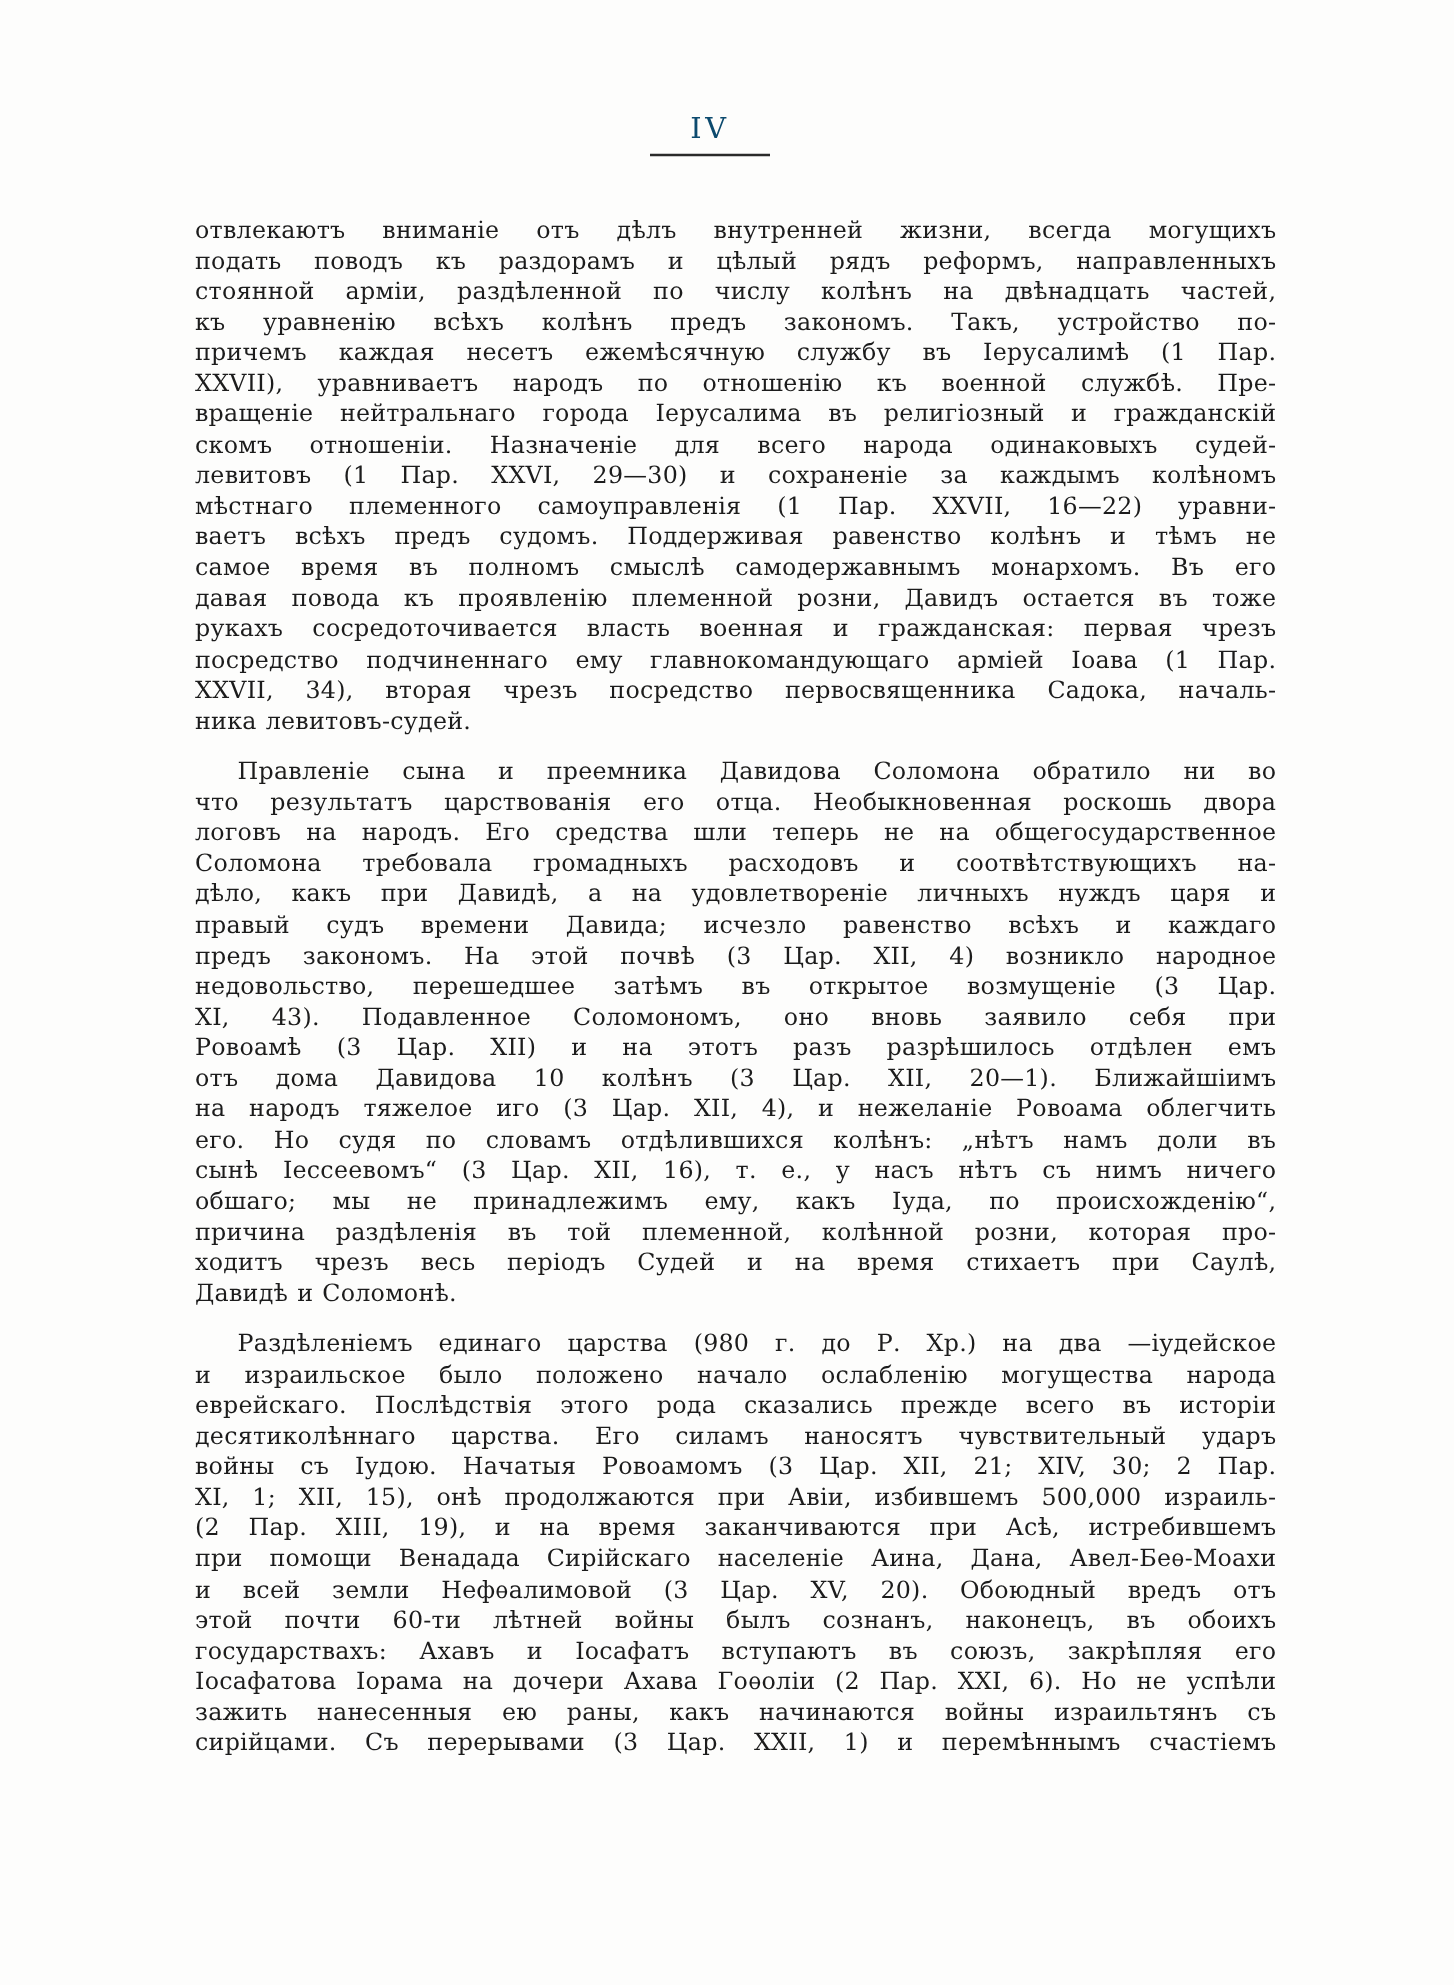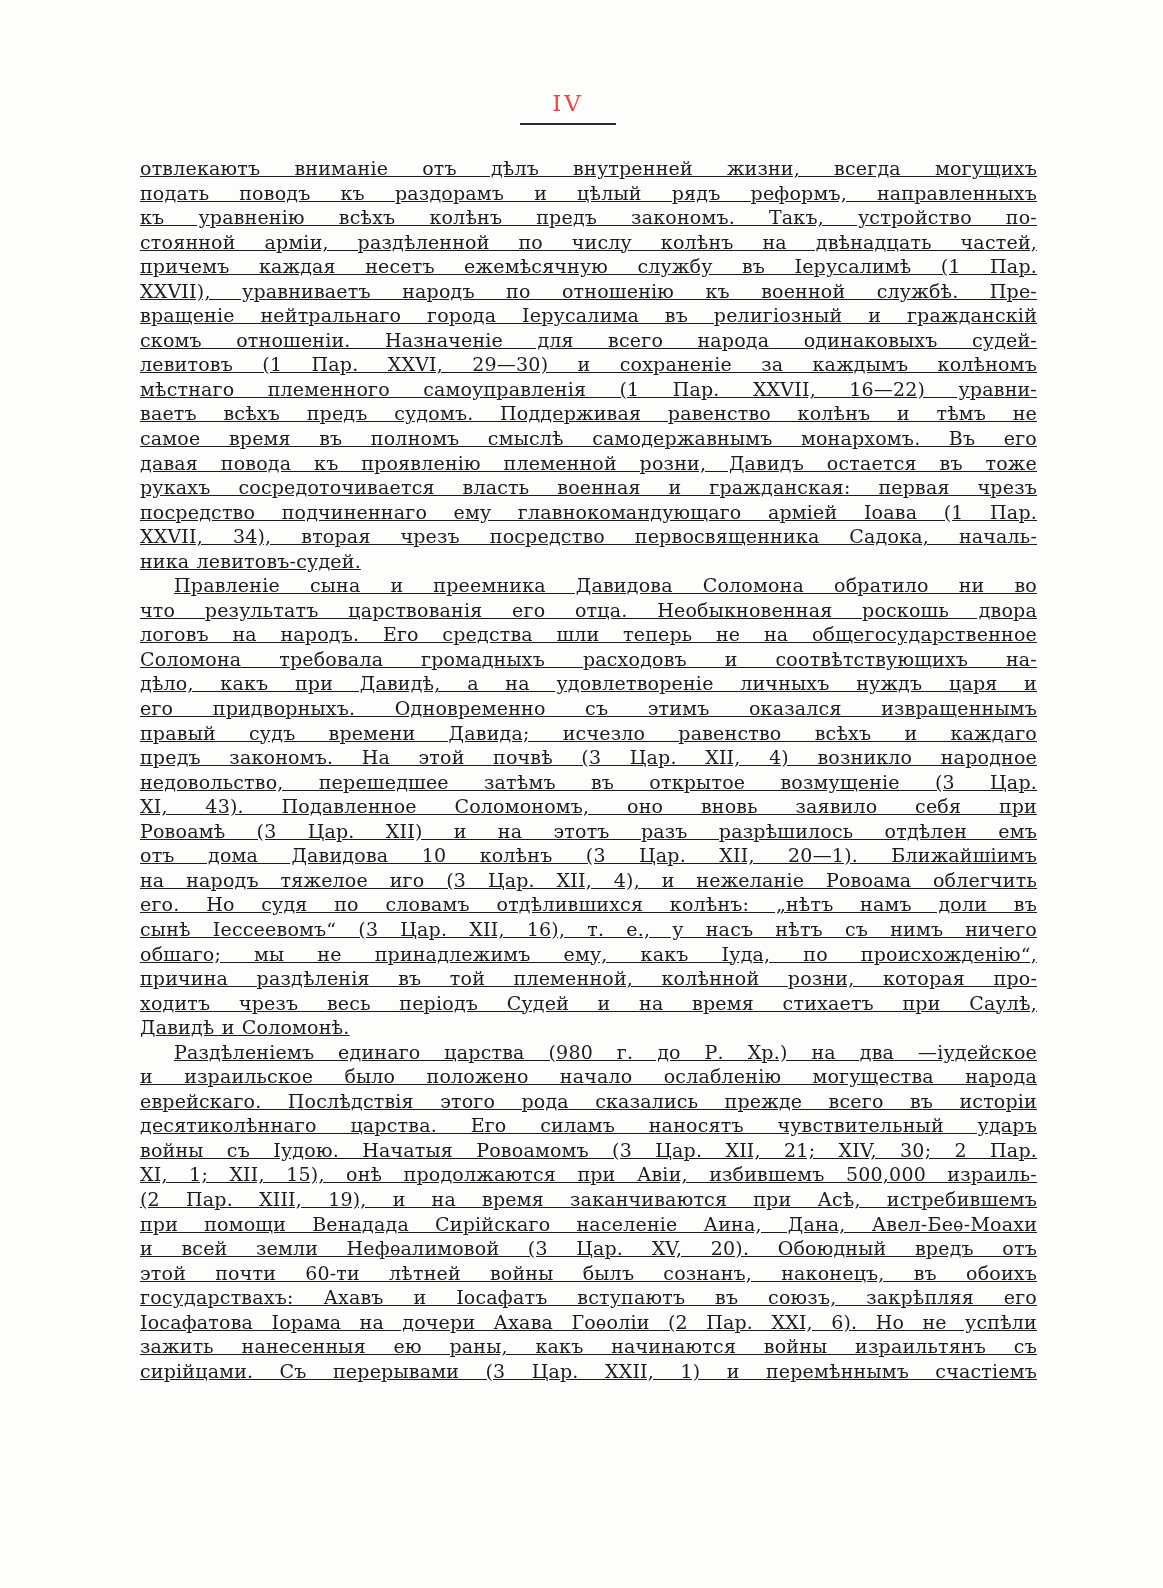--- a/index.html
+++ b/index.html
@@ -25,31 +25,30 @@
     top: 90px;
     left: 520px;
     width: 96px;
     text-align: center;
     border-bottom: 2px solid #2a2a2a;
     padding-bottom: 7px;
   }
   .page-number-wrap span {
     font-size: 23px;
     letter-spacing: 3px;
-    color: #ef4444;
+    color: #0c4a6e;
   }
   .text-block {
     position: absolute;
     left: 140px;
     top: 156px;
     width: 897px;
   }
   .paragraph {
-    margin: 0;
-    text-decoration: underline;
+    margin: 16px;
   }
   .line {
     font-size: 19px;
     line-height: 24.55px;
     height: 24.55px;
     text-align: justify;
     text-align-last: justify;
     word-spacing: 1px;
     letter-spacing: 0.2px;
     white-space: normal;
@@ -66,43 +65,42 @@
 <body>
 
 <div class="scan-page">
   <div class="page-number-wrap">
     <span>IV</span>
   </div>
   <div class="text-block" id="text-block">
       <div class="paragraph">
         <div class="line">отвлекаютъ вниманіе отъ дѣлъ внутренней жизни, всегда могущихъ</div>
         <div class="line">подать поводъ къ раздорамъ и цѣлый рядъ реформъ, направленныхъ</div>
+        <div class="line">стоянной арміи, раздѣленной по числу колѣнъ на двѣнадцать частей,</div>
         <div class="line">къ уравненію всѣхъ колѣнъ предъ закономъ. Такъ, устройство по-</div>
-        <div class="line">стоянной арміи, раздѣленной по числу колѣнъ на двѣнадцать частей,</div>
         <div class="line">причемъ каждая несетъ ежемѣсячную службу въ Іерусалимѣ (1 Пар.</div>
         <div class="line">XXVII), уравниваетъ народъ по отношенію къ военной службѣ. Пре-</div>
         <div class="line">вращеніе нейтральнаго города Іерусалима въ религіозный и гражданскій</div>
         <div class="line">скомъ отношеніи. Назначеніе для всего народа одинаковыхъ судей-</div>
         <div class="line">левитовъ (1 Пар. XXVI, 29—30) и сохраненіе за каждымъ колѣномъ</div>
         <div class="line">мѣстнаго племенного самоуправленія (1 Пар. XXVII, 16—22) уравни-</div>
         <div class="line">ваетъ всѣхъ предъ судомъ. Поддерживая равенство колѣнъ и тѣмъ не</div>
         <div class="line">самое время въ полномъ смыслѣ самодержавнымъ монархомъ. Въ его</div>
         <div class="line">давая повода къ проявленію племенной розни, Давидъ остается въ тоже</div>
         <div class="line">рукахъ сосредоточивается власть военная и гражданская: первая чрезъ</div>
         <div class="line">посредство подчиненнаго ему главнокомандующаго арміей Іоава (1 Пар.</div>
         <div class="line">XXVII, 34), вторая чрезъ посредство первосвященника Садока, началь-</div>
         <div class="line para-end">ника левитовъ-судей.</div>
       </div>
       <div class="paragraph">
         <div class="line first-indent">Правленіе сына и преемника Давидова Соломона обратило ни во</div>
         <div class="line">что результатъ царствованія его отца. Необыкновенная роскошь двора</div>
         <div class="line">логовъ на народъ. Его средства шли теперь не на общегосударственное</div>
         <div class="line">Соломона требовала громадныхъ расходовъ и соотвѣтствующихъ на-</div>
         <div class="line">дѣло, какъ при Давидѣ, а на удовлетвореніе личныхъ нуждъ царя и</div>
-        <div class="line">его придворныхъ. Одновременно съ этимъ оказался извращеннымъ</div>
         <div class="line">правый судъ времени Давида; исчезло равенство всѣхъ и каждаго</div>
         <div class="line">предъ закономъ. На этой почвѣ (3 Цар. XII, 4) возникло народное</div>
         <div class="line">недовольство, перешедшее затѣмъ въ открытое возмущеніе (3 Цар.</div>
         <div class="line">XI, 43). Подавленное Соломономъ, оно вновь заявило себя при</div>
         <div class="line">Ровоамѣ (3 Цар. XII) и на этотъ разъ разрѣшилось отдѣлен емъ</div>
         <div class="line">отъ дома Давидова 10 колѣнъ (3 Цар. XII, 20—1). Ближайшіимъ</div>
         <div class="line">на народъ тяжелое иго (3 Цар. XII, 4), и нежеланіе Ровоама облегчить</div>
         <div class="line">его. Но судя по словамъ отдѣлившихся колѣнъ: „нѣтъ намъ доли въ</div>
         <div class="line">сынѣ Іессеевомъ“ (3 Цар. XII, 16), т. е., у насъ нѣтъ съ нимъ ничего</div>
         <div class="line">обшаго; мы не принадлежимъ ему, какъ Іуда, по происхожденію“,</div>

